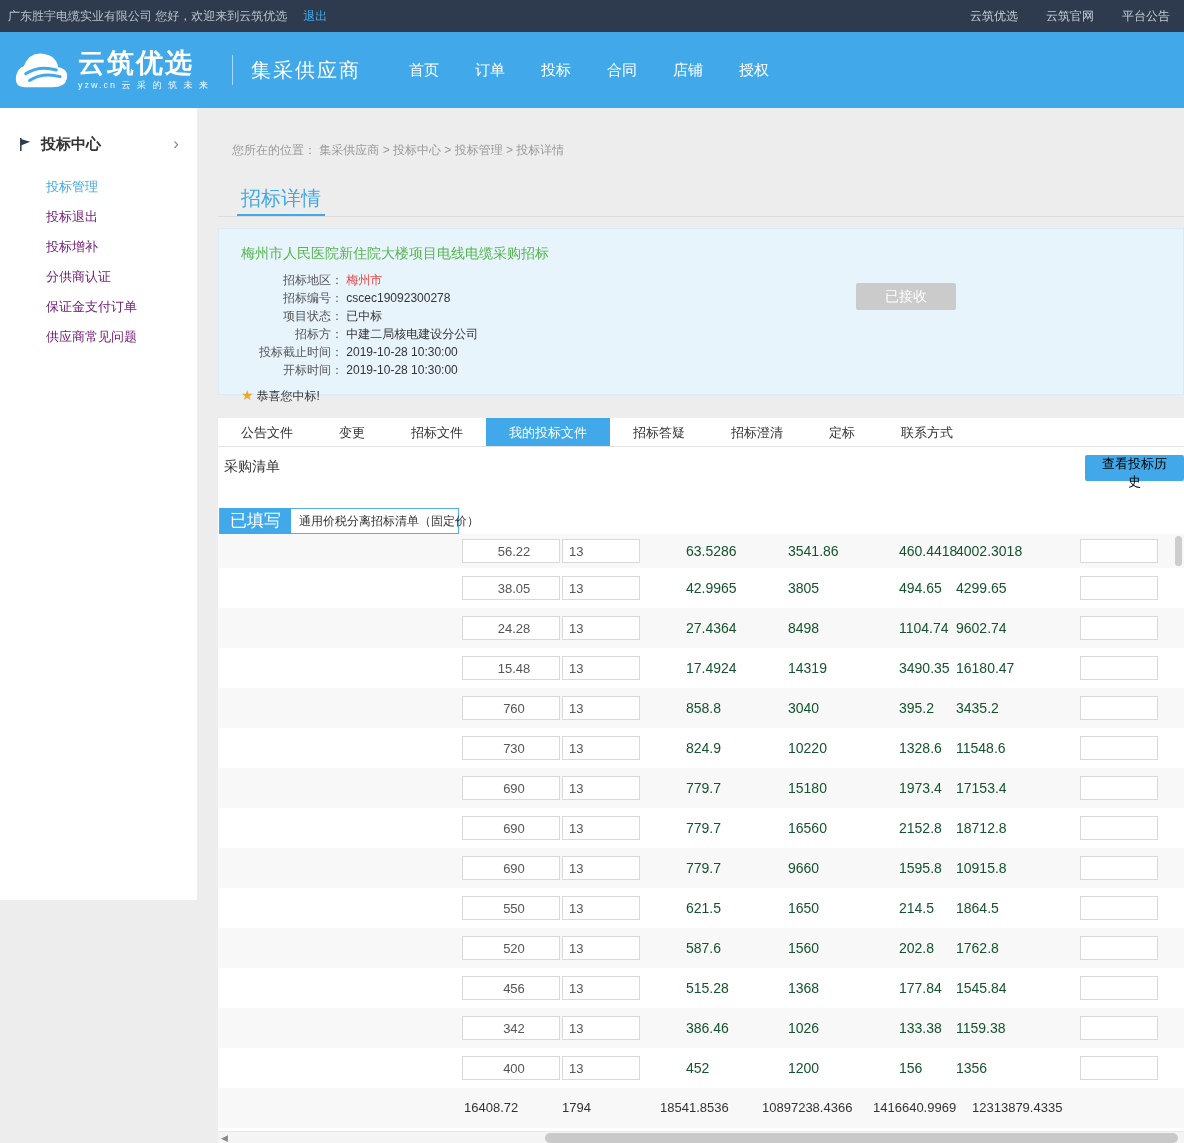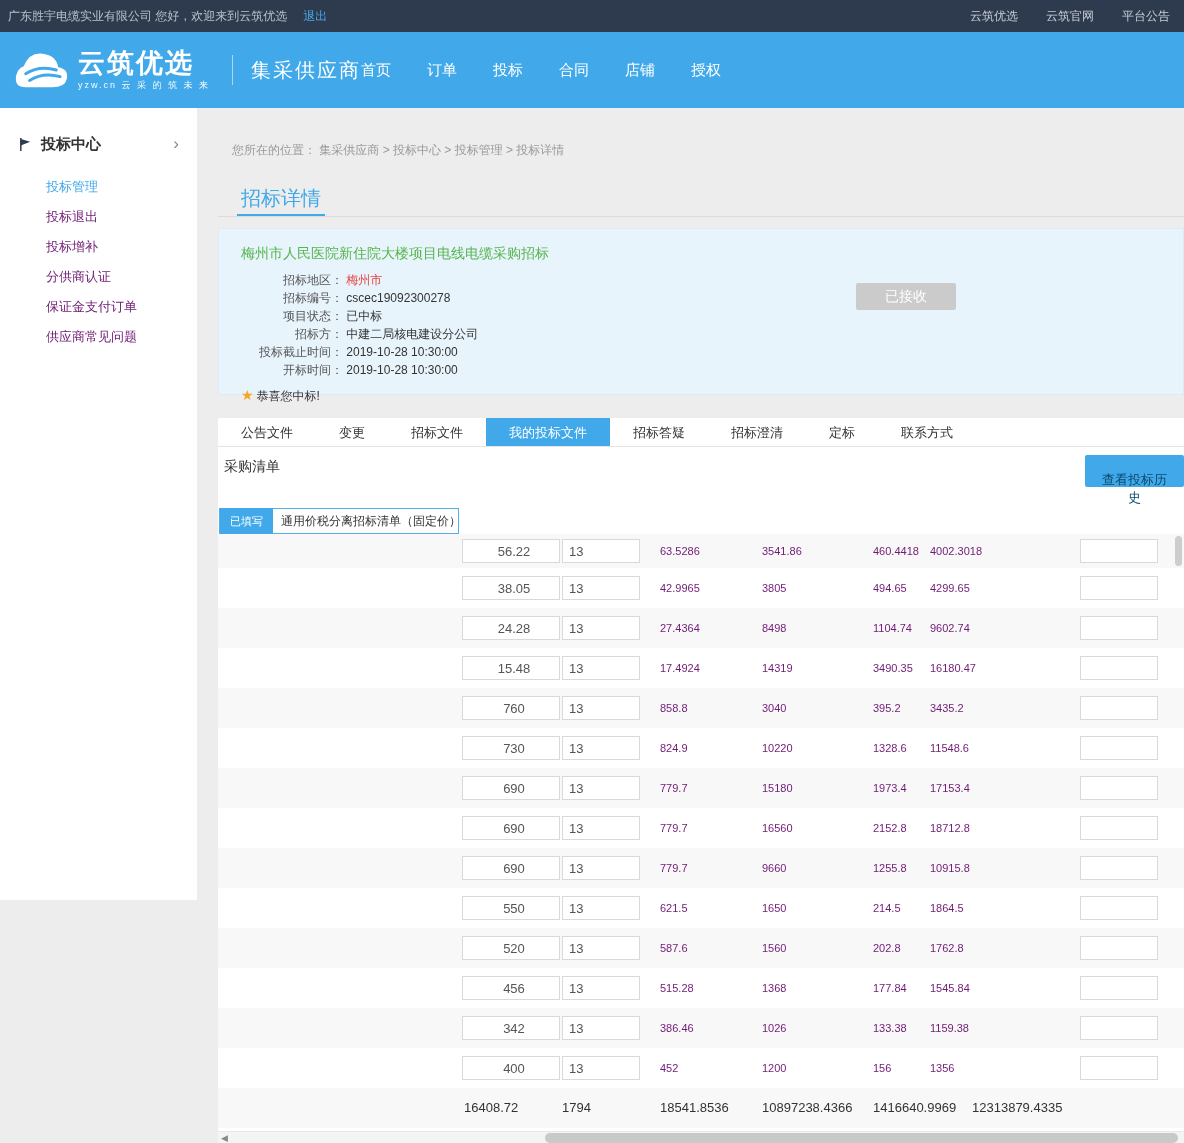--- a/index.html
+++ b/index.html
@@ -27,21 +27,21 @@
     background:#41a9ea; display:flex; align-items:center; color:#fff;
     padding-left:10px;
   }
   .logo-wrap { display:flex; align-items:center; }
   .logo-svg { width:62px; height:46px; }
   .brand-block { margin-left:6px; line-height:1.1; }
   .brand-name { font-size:27px; font-weight:bold; letter-spacing:2px; }
   .brand-tag { font-size:9px; letter-spacing:2px; opacity:.95; margin-top:3px; }
   .header-divider { width:1px; height:30px; background:rgba(255,255,255,.55); margin:0 18px 0 22px; }
   .portal-name { font-size:20px; letter-spacing:2px; }
-  .header-nav { display:flex; gap:36px; font-size:15px; }
+  .header-nav { display:flex; gap:36px; margin-left:48px; font-size:15px; }
   .nav-item { color:#fff; cursor:pointer; text-decoration:none; }
 
   
   .sidebar {
     position:absolute; left:0; top:108px; width:197px; height:792px;
     background:#fff;
   }
   .side-header {
     display:flex; align-items:center; padding:26px 18px 16px 18px;
     font-size:15px; font-weight:bold; color:#333;
@@ -90,49 +90,49 @@
   }
   .tabs-row {
     position:absolute; left:0; top:0; width:966px; height:29px;
     display:flex; border-bottom:1px solid #e4e4e4;
   }
   .tab-item { font-size:13px; color:#333; line-height:29px; padding:0 23px; cursor:pointer; }
   .tab-item.active { background:#41a9ea; color:#fff; }
 
   .purchase-title { position:absolute; left:6px; top:40px; font-size:14px; color:#333; }
   .history-btn {
-    position:absolute; left:867px; top:37px; height:26px; padding:16px 13px;
-    background:#41a9ea; color:#0c4a6e; font-size:13px; border:none; border-radius:2px; cursor:pointer;
+    position:absolute; left:867px; top:37px; height:26px; padding:0 13px;
+    background:#41a9ea; color:#000000; font-size:13px; border:none; border-radius:2px; cursor:pointer;
   }
 
   .badge-box {
     position:absolute; left:1px; top:90px; width:240px; height:26px;
     border:1px solid #55ade9; display:flex; align-items:center; background:#fff;
   }
   .filled-chip {
-    background:#41a9ea; color:#fff; font-size:11px; height:26px; line-height:26px;
+    background:#41a9ea; color:#fff; font-size:17px; height:26px; line-height:26px;
     padding:0 10px; flex:none; cursor:pointer;
   }
   .list-name { font-size:12px; color:#333; padding-left:8px; white-space:nowrap; }
 
   
   .table-rows { position:absolute; left:0; top:116px; width:966px; }
   .t-row { position:relative; height:40px; background:#fff; }
   .t-row:nth-child(odd) { background:#f8f8f8; }
   .t-row:first-child { height:34px; }
   .cell-input {
     position:absolute; top:50%; transform:translateY(-50%);
     height:24px; border:1px solid #d9d9d9; background:#fff;
     font-size:13px; color:#555; padding-left:6px;
     font-family:"Liberation Sans","DejaVu Sans",sans-serif;
   }
   .cell-input.price { left:244px; width:98px;text-align:center; }
   .cell-input.tax   { left:344px; width:78px; }
   .cell-input.extra { left:862px; width:78px; }
-  .cell { position:absolute; top:0; line-height:40px; font-size:11px; color:#701a75; white-space:nowrap; }
+  .cell { position:absolute; top:0; line-height:40px; font-size:14px; color:#14532d; white-space:nowrap;margin-left:26px; }
   .t-row:first-child .cell { line-height:34px; }
   .c3 { left:442px; } .c4 { left:544px; } .c5 { left:655px; } .c6 { left:712px; }
 
   .total-row { position:absolute; left:0; top:670px; width:966px; height:40px; background:#f8f8f8; }
   .total-cell { position:absolute; top:0; line-height:40px; font-size:13px; color:#333; white-space:nowrap; }
   .tc0 { left:246px; } .tc1 { left:344px; } .tc2 { left:442px; }
   .tc3 { left:544px; } .tc4 { left:655px; } .tc5 { left:754px; }
 
   
   .h-scrollbar {
@@ -342,21 +342,21 @@
     <div class="cell c4">16560</div>
     <div class="cell c5">2152.8</div>
     <div class="cell c6">18712.8</div>
     <input class="cell-input extra" style="">
   </div>
       <div class="t-row">
     <input class="cell-input price" value="690" style="">
     <input class="cell-input tax" value="13" style="">
     <div class="cell c3">779.7</div>
     <div class="cell c4">9660</div>
-    <div class="cell c5">1255.8</div>
+    <div class="cell c5">1595.8</div>
     <div class="cell c6">10915.8</div>
     <input class="cell-input extra" style="">
   </div>
       <div class="t-row">
     <input class="cell-input price" value="550" style="">
     <input class="cell-input tax" value="13" style="">
     <div class="cell c3">621.5</div>
     <div class="cell c4">1650</div>
     <div class="cell c5">214.5</div>
     <div class="cell c6">1864.5</div>

